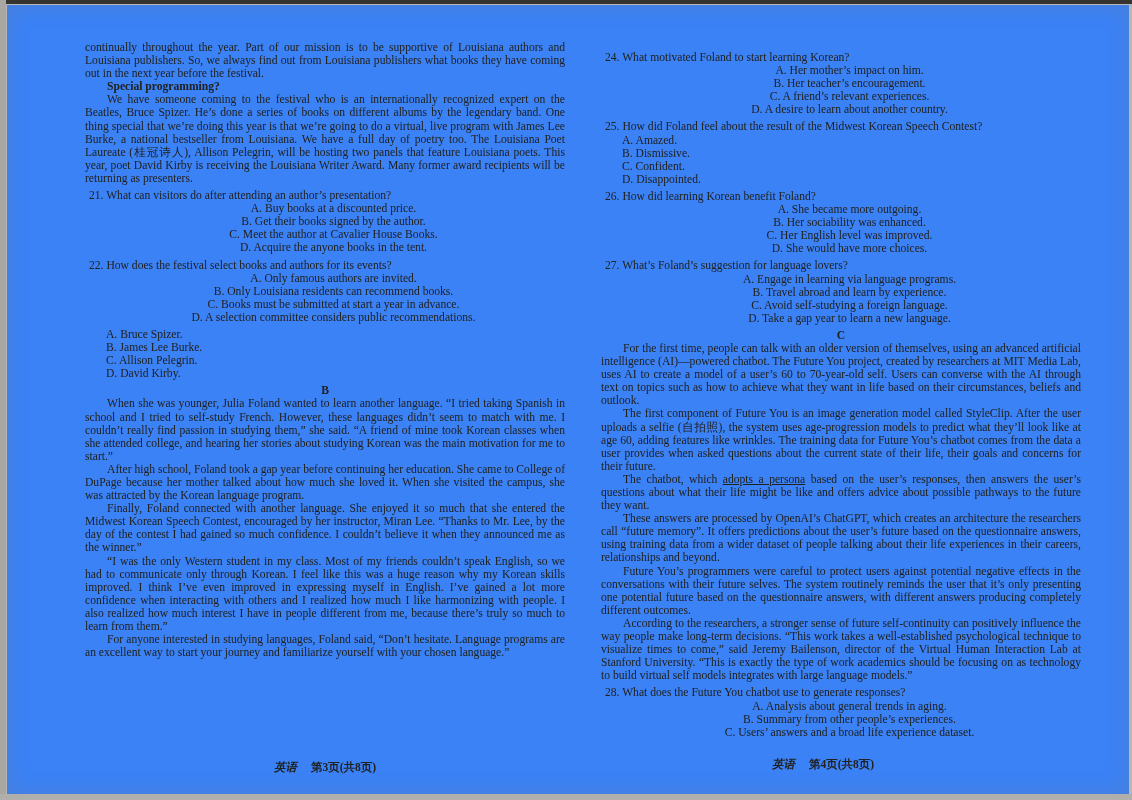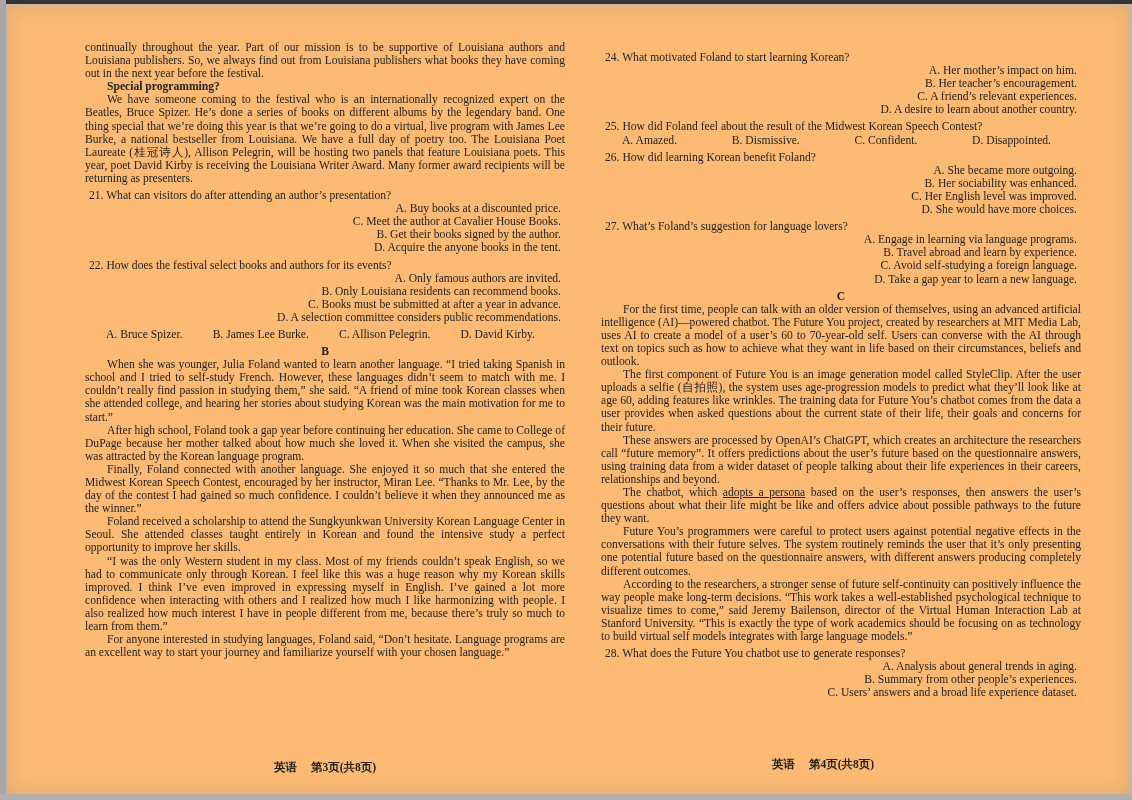--- a/index.html
+++ b/index.html
@@ -9,84 +9,83 @@
     overflow:hidden;
     font-family:"Liberation Serif","DejaVu Serif",serif;
     position:relative;
   }
   .scan{position:absolute;inset:0;}
   .scan-edge-top{position:absolute;top:0;left:0;right:0;height:4px;background:#35342f;}
   .scan-edge-left{position:absolute;top:0;left:0;bottom:0;width:6px;background:#a8a7a2;}
   .scan-edge-bottom{position:absolute;left:0;right:0;bottom:0;height:6px;background:#b0afab;}
   .page{
     position:absolute;left:7px;top:5px;right:3px;bottom:6px;
-    background:#fdba74;
+    background:#3b82f6;
     box-shadow:inset 0 0 22px rgba(120,118,110,.25);
     color:#21211f;
   }
   .col{position:absolute;font-size:11.6px;line-height:13.1px;text-align:justify;}
   .col-left{left:78px;top:36px;width:480px;}
   .col-right{left:594px;top:42px;width:480px;}
   .para{margin:0;text-indent:1.9em;}
   .para.noindent{text-indent:0;}
   .para.bold{font-weight:bold;}
   .underline{text-decoration:underline;}
   .section-label{text-align:center;font-weight:bold;text-indent:0;}
   .question{margin:4px;}
   .q-stem{text-indent:0;}
-  .q-option{padding-left:17px;text-indent:0;text-align:right;}
-  .q-options-inline{display:flex;justify-content:space-between;padding-left:17px;padding-right:26px;}
+  .q-option{padding-left:17px;text-indent:0;text-align:center;}
+  .q-options-inline{display:flex;justify-content:center;padding-left:17px;padding-right:26px;flex-direction:column;}
   .q-opt{white-space:nowrap;}
   .footer{
     position:absolute;width:480px;text-align:center;
     font-size:11.5px;line-height:14px;color:#21211f;
   }
   .footer-left{left:78px;top:755px;}
   .footer-right{left:576px;top:752px;}
-  .f-subject{font-weight:bold;margin-right:14px;}
+  .f-subject{font-weight:bold;margin-right:14px;font-style:italic;}
   .f-page{font-weight:bold;}
 </style>
 </head>
 <body>
 
 <div class="scan">
   <div class="page">
 
     <div class="col col-left">
       <div id="col-left-content">
           <p class="para noindent">continually throughout the year. Part of our mission is to be supportive of Louisiana authors and Louisiana publishers. So, we always find out from Louisiana publishers what books they have coming out in the next year before the festival.</p>
           <p class="para bold">Special programming?</p>
           <p class="para">We have someone coming to the festival who is an internationally recognized expert on the Beatles, Bruce Spizer. He’s done a series of books on different albums by the legendary band. One thing special that we’re doing this year is that we’re going to do a virtual, live program with James Lee Burke, a national bestseller from Louisiana. We have a full day of poetry too. The Louisiana Poet Laureate (桂冠诗人), Allison Pelegrin, will be hosting two panels that feature Louisiana poets. This year, poet David Kirby is receiving the Louisiana Writer Award. Many former award recipients will be returning as presenters.</p>
           <div class="question">
             <div class="q-stem">21. What can visitors do after attending an author’s presentation?</div>
             <div class="q-option">A. Buy books at a discounted price.</div>
+            <div class="q-option">B. Get their books signed by the author.</div>
             <div class="q-option">C. Meet the author at Cavalier House Books.</div>
-            <div class="q-option">B. Get their books signed by the author.</div>
             <div class="q-option">D. Acquire the anyone books in the tent.</div>
           </div>
           <div class="question">
             <div class="q-stem">22. How does the festival select books and authors for its events?</div>
             <div class="q-option">A. Only famous authors are invited.</div>
             <div class="q-option">B. Only Louisiana residents can recommend books.</div>
-            <div class="q-option">C. Books must be submitted at after a year in advance.</div>
+            <div class="q-option">C. Books must be submitted at start a year in advance.</div>
             <div class="q-option">D. A selection committee considers public recommendations.</div>
           </div>
           <div class="question">
             <div class="q-options-inline">
               <span class="q-opt">A. Bruce Spizer.</span>
               <span class="q-opt">B. James Lee Burke.</span>
               <span class="q-opt">C. Allison Pelegrin.</span>
               <span class="q-opt">D. David Kirby.</span>
             </div>
           </div>
           <div class="section-label">B</div>
           <p class="para">When she was younger, Julia Foland wanted to learn another language. “I tried taking Spanish in school and I tried to self-study French. However, these languages didn’t seem to match with me. I couldn’t really find passion in studying them,” she said. “A friend of mine took Korean classes when she attended college, and hearing her stories about studying Korean was the main motivation for me to start.”</p>
           <p class="para">After high school, Foland took a gap year before continuing her education. She came to College of DuPage because her mother talked about how much she loved it. When she visited the campus, she was attracted by the Korean language program.</p>
           <p class="para">Finally, Foland connected with another language. She enjoyed it so much that she entered the Midwest Korean Speech Contest, encouraged by her instructor, Miran Lee. “Thanks to Mr. Lee, by the day of the contest I had gained so much confidence. I couldn’t believe it when they announced me as the winner.”</p>
-          <p class="para">Foland received a scholarship to attend the Sungkyunkwan University Korean Language Center in Seoul. She attended classes taught entirely in Korean and found the intensive study a perfect opportunity to improve her skills.</p>
           <p class="para">“I was the only Western student in my class. Most of my friends couldn’t speak English, so we had to communicate only through Korean. I feel like this was a huge reason why my Korean skills improved. I think I’ve even improved in expressing myself in English. I’ve gained a lot more confidence when interacting with others and I realized how much I like harmonizing with people. I also realized how much interest I have in people different from me, because there’s truly so much to learn from them.”</p>
           <p class="para">For anyone interested in studying languages, Foland said, “Don’t hesitate. Language programs are an excellent way to start your journey and familiarize yourself with your chosen language.”</p>
         </div>
     </div>
 
     <div class="col col-right">
       <div id="col-right-content">
           <div class="question">
             <div class="q-stem">24. What motivated Foland to start learning Korean?</div>
             <div class="q-option">A. Her mother’s impact on him.</div>
@@ -113,22 +112,22 @@
           <div class="question">
             <div class="q-stem">27. What’s Foland’s suggestion for language lovers?</div>
             <div class="q-option">A. Engage in learning via language programs.</div>
             <div class="q-option">B. Travel abroad and learn by experience.</div>
             <div class="q-option">C. Avoid self-studying a foreign language.</div>
             <div class="q-option">D. Take a gap year to learn a new language.</div>
           </div>
           <div class="section-label">C</div>
           <p class="para">For the first time, people can talk with an older version of themselves, using an advanced artificial intelligence (AI)—powered chatbot. The Future You project, created by researchers at MIT Media Lab, uses AI to create a model of a user’s 60 to 70-year-old self. Users can converse with the AI through text on topics such as how to achieve what they want in life based on their circumstances, beliefs and outlook.</p>
           <p class="para">The first component of Future You is an image generation model called StyleClip. After the user uploads a selfie (自拍照), the system uses age-progression models to predict what they’ll look like at age 60, adding features like wrinkles. The training data for Future You’s chatbot comes from the data a user provides when asked questions about the current state of their life, their goals and concerns for their future.</p>
+          <p class="para">The chatbot, which <span class="underline">adopts a persona</span> based on the user’s responses, then answers the user’s questions about what their life might be like and offers advice about possible pathways to the future they want.</p>
           <p class="para">These answers are processed by OpenAI’s ChatGPT, which creates an architecture the researchers call “future memory”. It offers predictions about the user’s future based on the questionnaire answers, using training data from a wider dataset of people talking about their life experiences in their careers, relationships and beyond.</p>
-          <p class="para">The chatbot, which <span class="underline">adopts a persona</span> based on the user’s responses, then answers the user’s questions about what their life might be like and offers advice about possible pathways to the future they want.</p>
           <p class="para">Future You’s programmers were careful to protect users against potential negative effects in the conversations with their future selves. The system routinely reminds the user that it’s only presenting one potential future based on the questionnaire answers, with different answers producing completely different outcomes.</p>
           <p class="para">According to the researchers, a stronger sense of future self-continuity can positively influence the way people make long-term decisions. “This work takes a well-established psychological technique to visualize times to come,” said Jeremy Bailenson, director of the Virtual Human Interaction Lab at Stanford University. “This is exactly the type of work academics should be focusing on as technology to build virtual self models integrates with large language models.”</p>
           <div class="question">
             <div class="q-stem">28. What does the Future You chatbot use to generate responses?</div>
             <div class="q-option">A. Analysis about general trends in aging.</div>
             <div class="q-option">B. Summary from other people’s experiences.</div>
             <div class="q-option">C. Users’ answers and a broad life experience dataset.</div>
           </div>
         </div>
     </div>

